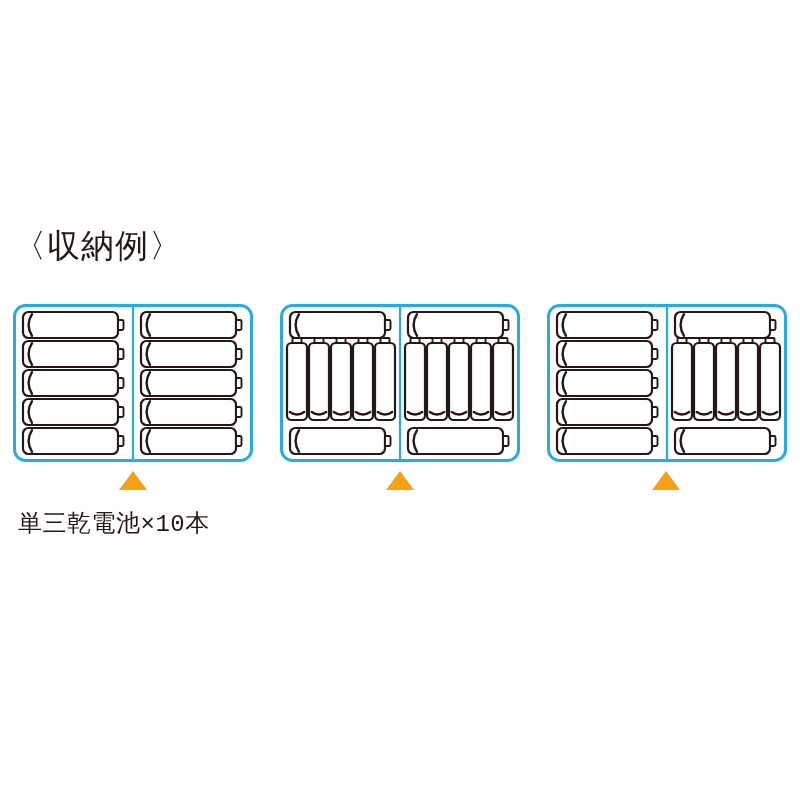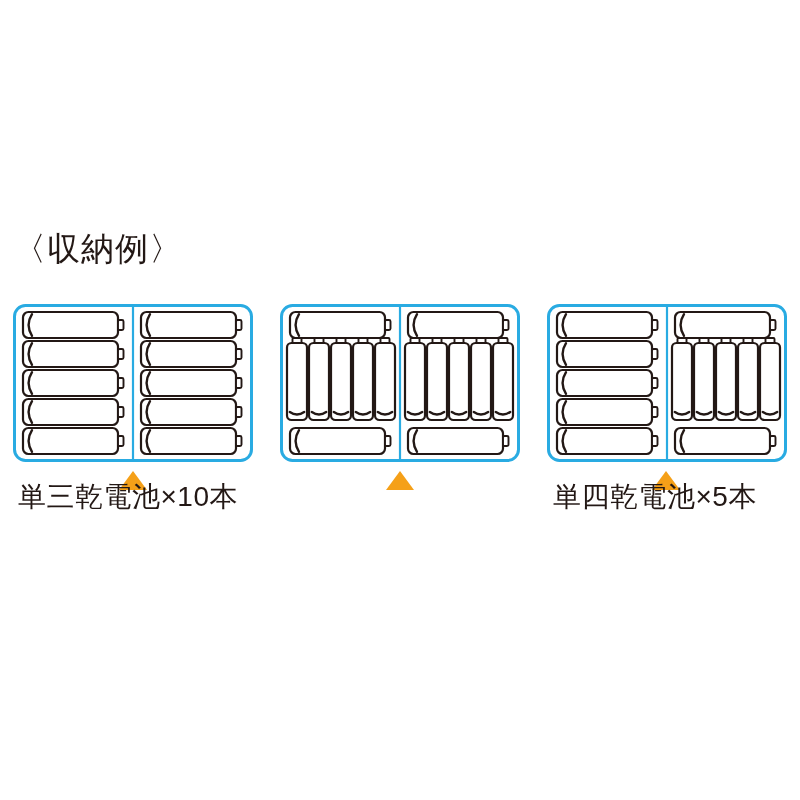--- a/index.html
+++ b/index.html
@@ -4,42 +4,42 @@
 <style>
   :root{
     --blue:#29abe2;
     --ink:#231815;
     --orange:#f5a018;
     --bg:#ffffff;
   }
   html,body{margin:0;padding:0;background:#fff;}
   .canvas{
     position:relative;width:800px;height:800px;background:var(--bg);
-    font-family:Liberation Sans, sans-serif;overflow:hidden;text-align:right;
+    font-family:Liberation Mono, monospace;overflow:hidden;text-align:right;
   }
   .title{
     position:absolute;left:13px;top:229px;
     font-size:33px;line-height:40px;color:var(--ink);letter-spacing:1px;
     white-space:nowrap;
   }
   .case{position:absolute;top:304px;width:240px;height:158px;}
   .case svg{display:block;width:240px;height:158px;}
   .case-frame{fill:#ffffff;stroke:var(--blue);stroke-width:3;}
   .case-divider{stroke:var(--blue);stroke-width:2.2;}
   .bat{fill:#ffffff;stroke:var(--ink);stroke-width:2.2;}
   .bat-nub{fill:#ffffff;stroke:var(--ink);stroke-width:1.9;}
   .bat-cap{fill:none;stroke:var(--ink);stroke-width:2.4;stroke-linecap:round;}
   .arrow{
     position:absolute;top:471px;width:0;height:0;
     border-left:14px solid transparent;border-right:14px solid transparent;
     border-bottom:19px solid var(--orange);
   }
   .caption{
-    position:absolute;top:478px;
-    font-size:28px;line-height:37px;color:var(--ink);
+    position:absolute;top:506px;
+    font-size:24px;line-height:37px;color:var(--ink);
     white-space:nowrap;letter-spacing:0.5px;
   }
 </style>
 </head>
 <body>
 
 <div class="canvas">
 
   <div class="title">〈収納例〉</div>
 
@@ -243,16 +243,15 @@
         </g>
         <g>
           <rect x="128" y="124" width="95" height="26" rx="5.5" class="bat"></rect>
           <path d="M 137 126.2 Q 130.2 137 137 147.8" class="bat-cap"></path>
           <rect x="223" y="132" width="5.5" height="10" rx="1.5" class="bat-nub"></rect>
         </g>
       </svg>
   </div>
   <div class="arrow" style="left:652px"></div>
   <div class="caption" style="left:553px">
-    <div>単四乾電池×5本</div>
   </div>
 
 </div>
 
 </body></html>

